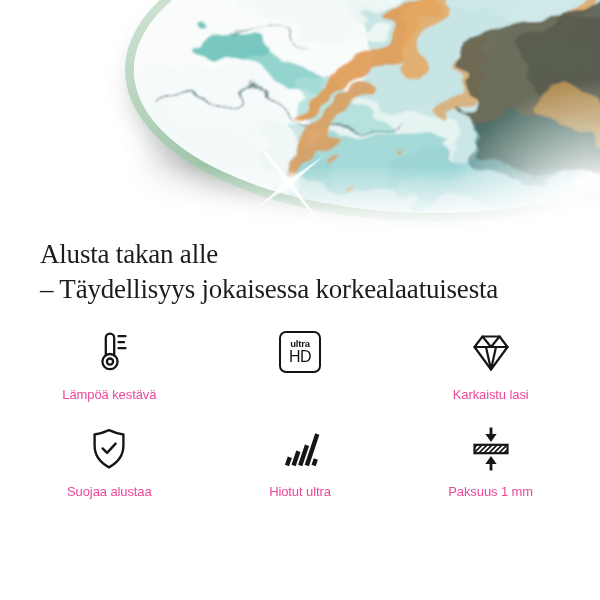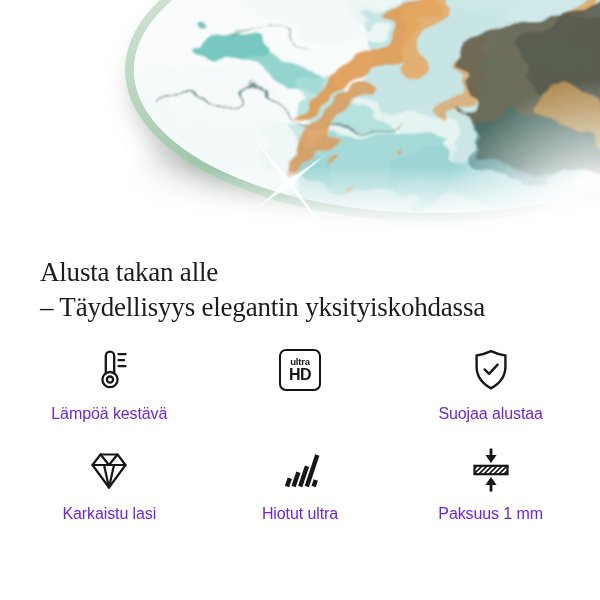--- a/index.html
+++ b/index.html
@@ -40,21 +40,21 @@
     position: absolute; inset: 0;
     background: linear-gradient(to bottom, rgba(255,255,255,0) 72%, rgba(255,255,255,0.85) 93%, #ffffff 100%);
   }
   .hero-fade-corner {
     position: absolute; inset: 0;
     background: radial-gradient(circle at 101% 110%, #ffffff 0px, rgba(255,255,255,0.92) 70px, rgba(255,255,255,0) 175px);
   }
   
   .content { padding: 0 40px; }
   .page-title {
-    margin-top: 25px;
+    margin-top: 7px;
     font-family: "Liberation Serif", "DejaVu Serif", serif;
     font-weight: 400;
     font-size: 27px; line-height: 35px;
     letter-spacing: -0.2px;
     color: #1d1d1d;
   }
   .product-description {
     margin-top: 15px;
     font-size: 13.5px; line-height: 23px; letter-spacing: -0.1px;
     color: #3c3c3c;
@@ -68,31 +68,31 @@
     grid-template-columns: repeat(3, 1fr);
     row-gap: 23px;
   }
   .feature {
     display: flex; flex-direction: column; align-items: center;
   }
   .feature .icon-wrap {
     height: 48px; display: flex; align-items: center; justify-content: center; text-align: right;
   }
   .feature .feature-label {
-    margin-top: 11px; font-size: 16px; color: #6d28d9; text-align: center;
+    margin-top: 11px; font-size: 13px; color: #ec4899; text-align: center;
     letter-spacing: -0.1px;
   }
   .uhd-box {
     width: 42px; height: 42px;
     border: 2.6px solid #141414; border-radius: 7px;
     display: flex; flex-direction: column; align-items: center; justify-content: center;
     color: #141414;
   }
   .uhd-top { font-size: 9.5px; font-weight: 700; line-height: 10px; letter-spacing: -0.2px; }
-  .uhd-bottom { font-size: 16px; font-weight: 700; line-height: 16px; letter-spacing: -0.5px; }
+  .uhd-bottom { font-size: 16px; font-weight: 400; line-height: 16px; letter-spacing: -0.5px; }
 </style>
 </head>
 <body>
 
 <div class="hero">
   <div class="glass-shadow"></div>
 
   <div class="glass-panel">
     <svg class="glass-art" width="602" height="286" viewBox="0 0 602 286" xmlns="http://www.w3.org/2000/svg">
       <defs>
@@ -163,21 +163,21 @@
     <circle cx="70" cy="70" r="2.8" fill="#ffffff"></circle>
   </svg>
 
   <div class="hero-fade-bottom"></div>
   <div class="hero-fade-corner"></div>
 </div>
 
 <div class="content">
   <h1 class="page-title">
     <div>Alusta takan alle</div>
-    <div>– Täydellisyys elegantin yksityiskohdassa</div>
+    <div>– Täydellisyys jokaisessa korkealaatuisesta</div>
   </h1>
 </div>
 
 <div class="feature-grid">
 
   <div class="feature">
     <div class="icon-wrap">
       <svg width="48" height="48" viewBox="0 0 48 48" fill="none" stroke="#161616" stroke-width="2.3" stroke-linecap="round">
         <path d="M20.8 27.5 V9.9 A4.2 4.2 0 0 1 29.2 9.9 V27.5"></path>
         <circle cx="25" cy="33.6" r="7.6"></circle>
@@ -194,38 +194,38 @@
     <div class="icon-wrap">
       <div class="uhd-box">
         <span class="uhd-top">ultra</span>
         <span class="uhd-bottom">HD</span>
       </div>
     </div>
   </div>
 
   <div class="feature">
     <div class="icon-wrap">
-      <svg width="48" height="48" viewBox="0 0 48 48" fill="none" stroke="#161616" stroke-width="2.4" stroke-linejoin="round" stroke-linecap="round">
-        <path d="M24 5.2 C28.6 7.4 33.2 8.8 38.4 9.5 L38.4 20.6 C38.4 30.9 32.9 37.6 24 42.4 C15.1 37.6 9.6 30.9 9.6 20.6 L9.6 9.5 C14.8 8.8 19.4 7.4 24 5.2 Z"></path>
-        <path d="M17.6 23.4 L22.1 27.9 L30.6 18.6"></path>
-      </svg>
-    </div>
-    <div class="feature-label">Suojaa alustaa</div>
-  </div>
-
-  <div class="feature">
-    <div class="icon-wrap">
       <svg width="48" height="48" viewBox="0 0 48 48" fill="none" stroke="#161616" stroke-width="2.2" stroke-linejoin="round" stroke-linecap="round">
         <path d="M15.5 8.5 H32.5 L40.5 19 L24 41.5 L7.5 19 Z"></path>
         <path d="M7.5 19 H40.5"></path>
         <path d="M15.5 8.5 L24 19 L32.5 8.5"></path>
         <path d="M19 19 L24 41.5 L29 19"></path>
       </svg>
     </div>
     <div class="feature-label">Karkaistu lasi</div>
+  </div>
+
+  <div class="feature">
+    <div class="icon-wrap">
+      <svg width="48" height="48" viewBox="0 0 48 48" fill="none" stroke="#161616" stroke-width="2.4" stroke-linejoin="round" stroke-linecap="round">
+        <path d="M24 5.2 C28.6 7.4 33.2 8.8 38.4 9.5 L38.4 20.6 C38.4 30.9 32.9 37.6 24 42.4 C15.1 37.6 9.6 30.9 9.6 20.6 L9.6 9.5 C14.8 8.8 19.4 7.4 24 5.2 Z"></path>
+        <path d="M17.6 23.4 L22.1 27.9 L30.6 18.6"></path>
+      </svg>
+    </div>
+    <div class="feature-label">Suojaa alustaa</div>
   </div>
 
   <div class="feature">
     <div class="icon-wrap">
       <svg width="48" height="48" viewBox="0 0 48 48" fill="none" stroke="#161616" stroke-width="4.4" stroke-linecap="butt">
         <path d="M11 40.5 L13.8 32.2"></path>
         <path d="M17.6 40.5 L22.4 26.2"></path>
         <path d="M24.2 40.5 L31 20.2"></path>
         <path d="M30.8 40.5 L41.3 9"></path>
         <path d="M37.6 40.5 L39.8 34"></path>

